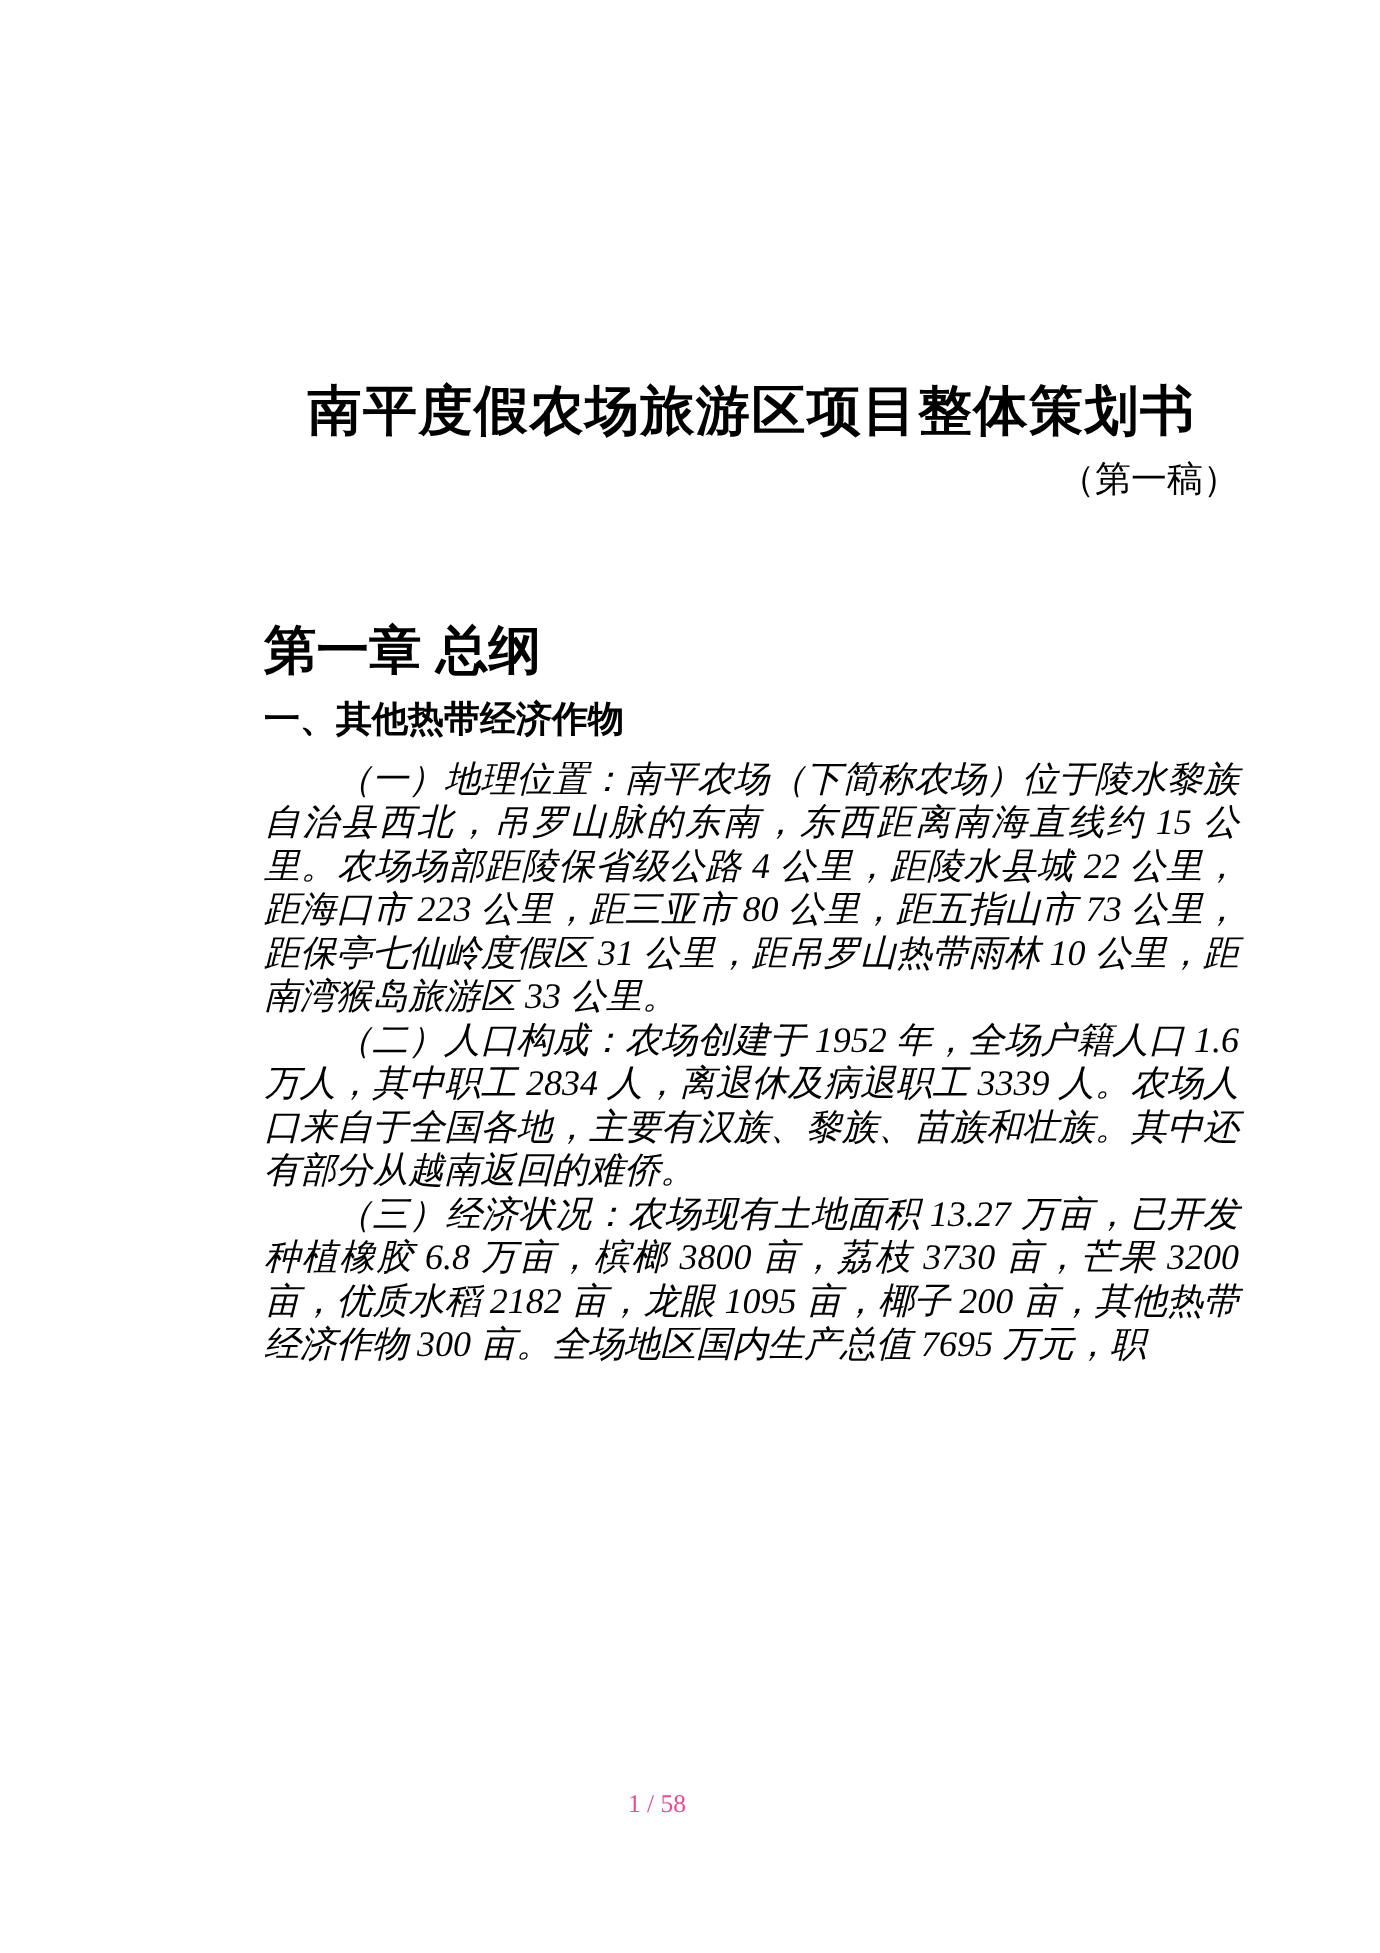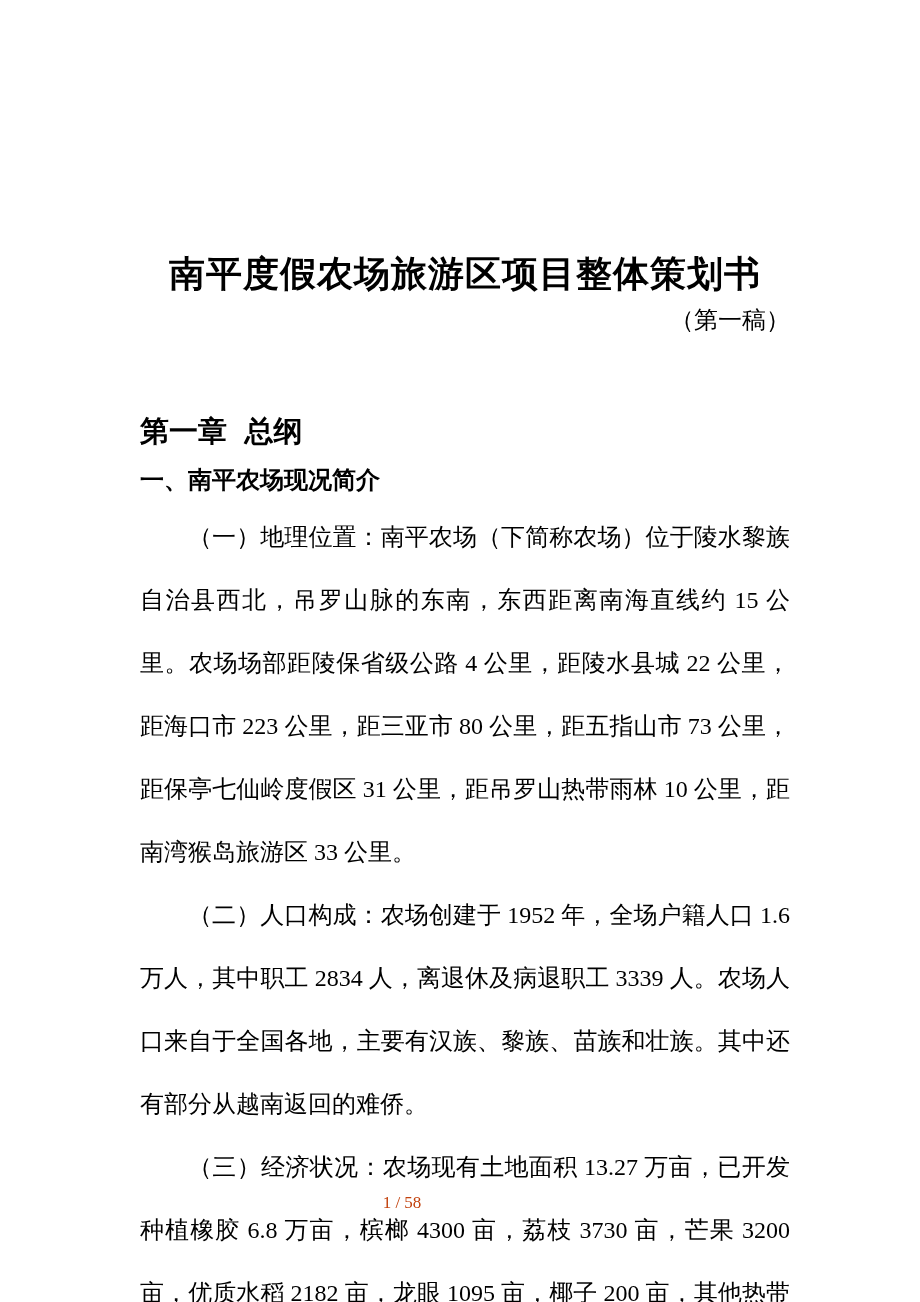--- a/index.html
+++ b/index.html
@@ -8,20 +8,21 @@
     background: #ffffff;
   }
   .page {
     position: relative;
     width: 804px;
     height: 1302px;
     background: #ffffff;
     color: #000000;
     overflow: hidden;
     font-family: "Liberation Serif", serif;
+    margin-left: 36px;
   }
   .content {
     position: absolute;
     top: 0;
     left: 140px;
     width: 650px;
   }
   .doc-title {
     margin-top: 252px;
     font-family: "Liberation Sans", sans-serif;
@@ -33,65 +34,66 @@
     white-space: nowrap;
   }
   .doc-subtitle {
     margin-top: 6px;
     font-size: 24px;
     line-height: 36px;
     text-align: right;
   }
   .chapter-heading {
     margin-top: 76px;
-    font-family: Liberation Mono, monospace;
+    font-family: Liberation Sans, sans-serif;
     font-weight: bold;
-    font-size: 29px;
+    font-size: 35px;
     line-height: 40px;
     text-align: left;
   }
   .section-heading {
     margin-top: 8px;
     font-family: "Liberation Sans", sans-serif;
     font-weight: bold;
     font-size: 24px;
     line-height: 36px;
     text-align: left;
   }
   .body-text {
     margin-top: 8px;
   }
   .body-para {
     margin: 0;
     font-size: 24px;
-    line-height: 63px;
+    line-height: 29px;
     text-indent: 2em;
     text-align: justify;
     text-justify: inter-ideograph;
+    font-style: italic;
   }
   .page-footer {
     position: absolute;
     top: 1192px;
     left: 0;
     width: 100%;
     text-align: center;
     font-size: 17px;
     line-height: 22px;
-    color: #c2410c;
+    color: #ec4899;
   }
 </style>
 </head>
 <body>
 
 <div class="page">
   <div class="content">
     <div class="doc-title">南平度假农场旅游区项目整体策划书</div>
     <div class="doc-subtitle">（第一稿）</div>
     <div class="chapter-heading">第一章 总纲</div>
-    <div class="section-heading">一、南平农场现况简介</div>
+    <div class="section-heading">一、其他热带经济作物</div>
     <div class="body-text">
       <p class="body-para">（一）地理位置：南平农场（下简称农场）位于陵水黎族自治县西北，吊罗山脉的东南，东西距离南海直线约 15 公里。农场场部距陵保省级公路 4 公里，距陵水县城 22 公里，距海口市 223 公里，距三亚市 80 公里，距五指山市 73 公里，距保亭七仙岭度假区 31 公里，距吊罗山热带雨林 10 公里，距南湾猴岛旅游区 33 公里。</p>
       <p class="body-para">（二）人口构成：农场创建于 1952 年，全场户籍人口 1.6 万人，其中职工 2834 人，离退休及病退职工 3339 人。农场人口来自于全国各地，主要有汉族、黎族、苗族和壮族。其中还有部分从越南返回的难侨。</p>
-      <p class="body-para">（三）经济状况：农场现有土地面积 13.27 万亩，已开发种植橡胶 6.8 万亩，槟榔 4300 亩，荔枝 3730 亩，芒果 3200 亩，优质水稻 2182 亩，龙眼 1095 亩，椰子 200 亩，其他热带经济作物 300 亩。全场地区国内生产总值 7695 万元，职</p>
+      <p class="body-para">（三）经济状况：农场现有土地面积 13.27 万亩，已开发种植橡胶 6.8 万亩，槟榔 3800 亩，荔枝 3730 亩，芒果 3200 亩，优质水稻 2182 亩，龙眼 1095 亩，椰子 200 亩，其他热带经济作物 300 亩。全场地区国内生产总值 7695 万元，职</p>
     </div>
   </div>
   <div class="page-footer">1 / 58</div>
 </div>
 
 </body></html>

